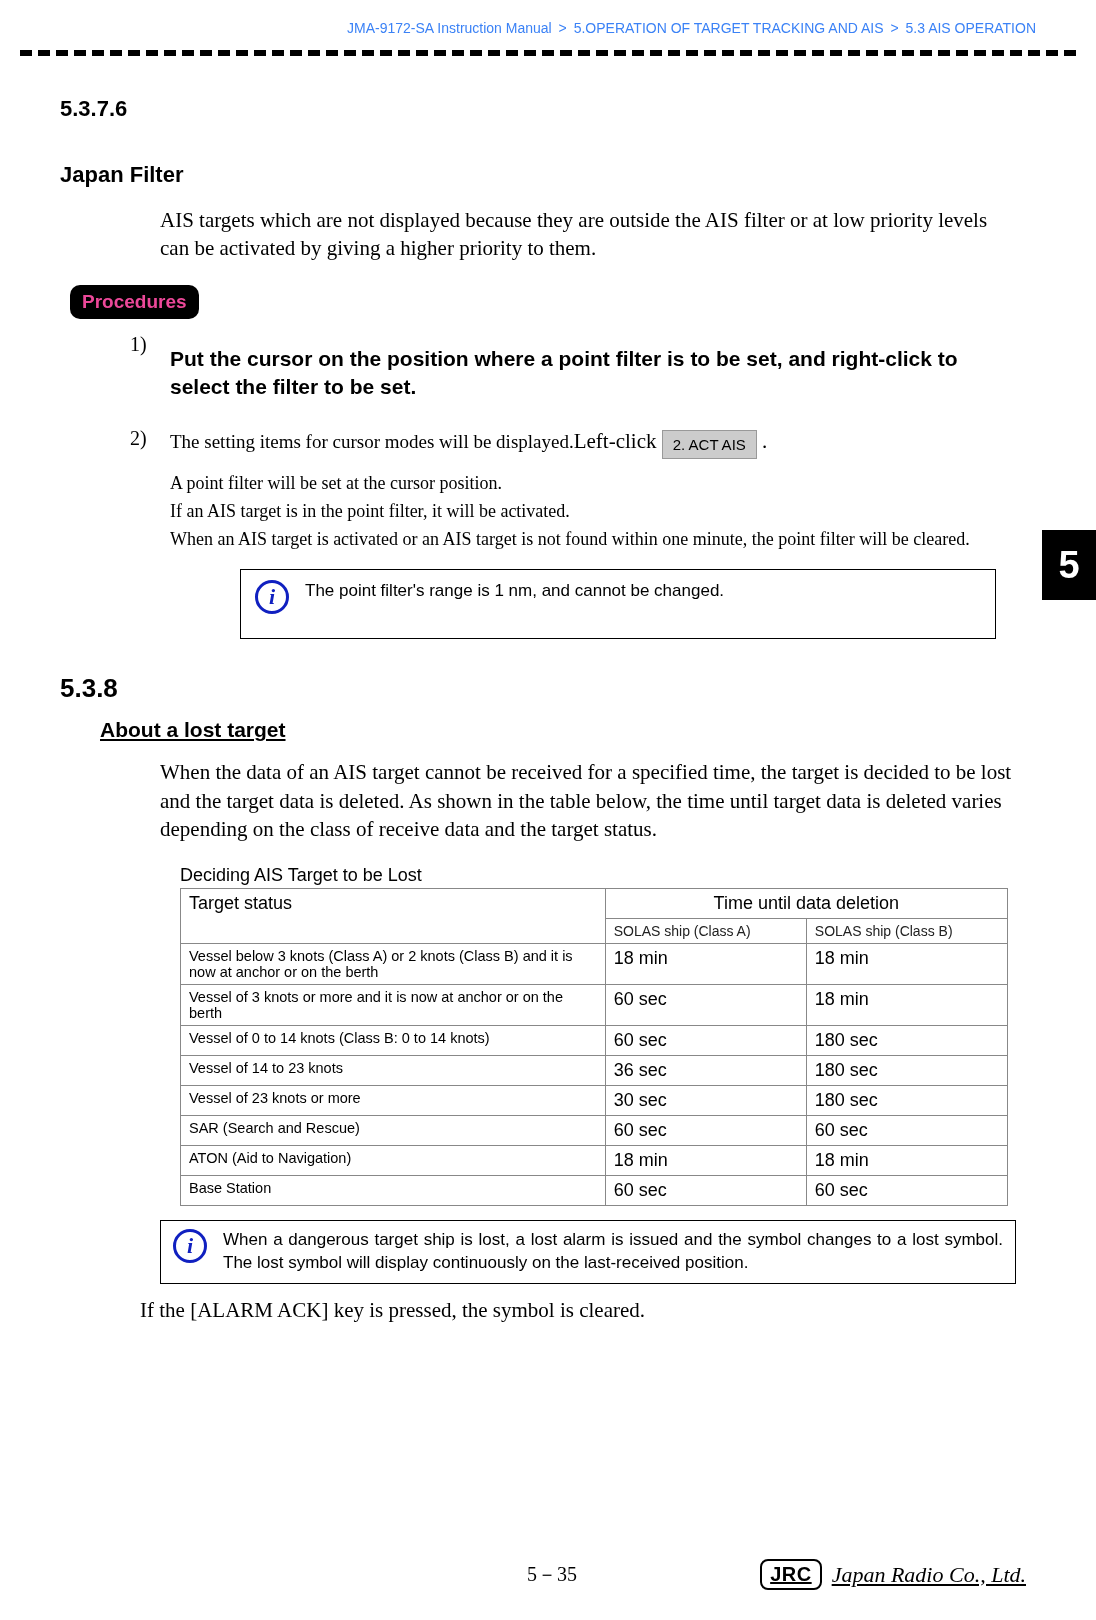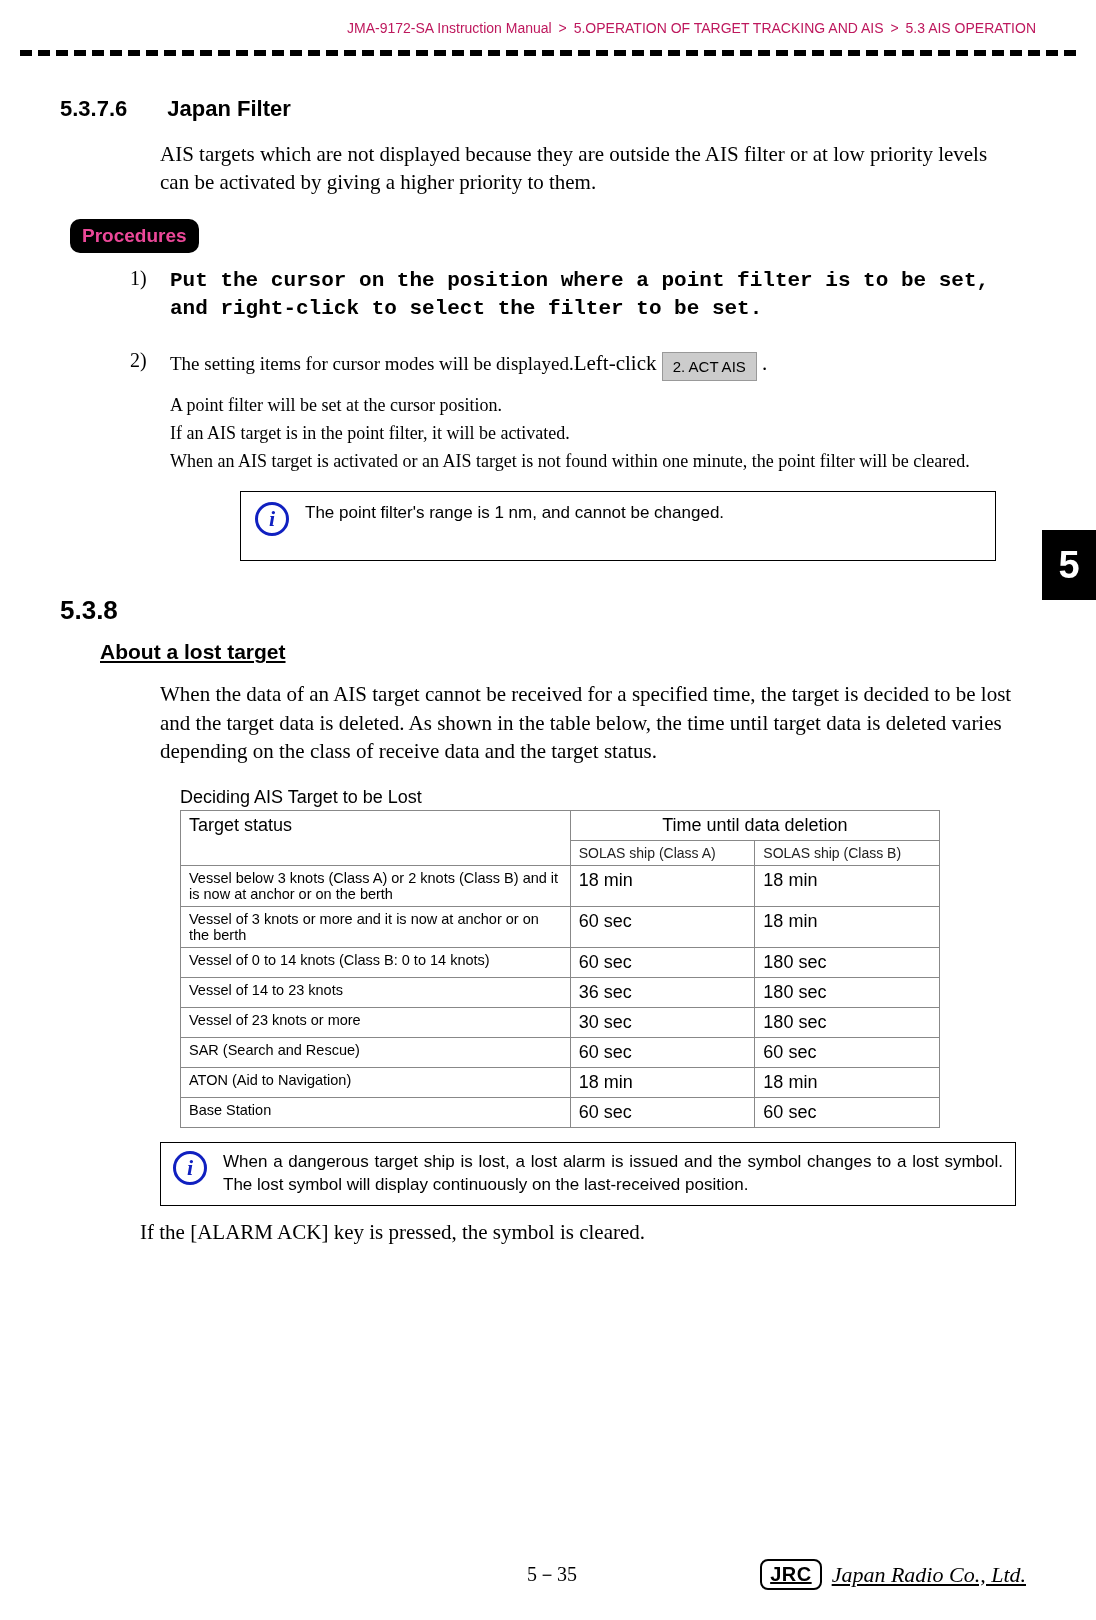--- a/index.html
+++ b/index.html
@@ -10,35 +10,36 @@
     background: #fff;
     color: #000;
     position: relative;
     padding: 0 60px;
   }
   .header-path {
     font-family: Arial, sans-serif;
     font-size: 14px;
     text-align: right;
     padding: 20px 0 8px;
-    color: #be185d;
+    color: #3b82f6;
   }
   .header-path .sep { margin: 0 3px; }
   .dash-line {
     border: none;
     border-top: 6px dashed #000;
     margin: 6px -40px 40px -40px;
   }
   .section-head {
     display: flex;
     gap: 40px;
     font-family: Arial, sans-serif;
     font-weight: bold;
     font-size: 22px;
     margin: 10px 0 18px 0;
+    flex-direction: column;
   }
   .body-text {
     font-size: 21px;
     line-height: 1.35;
     margin-left: 100px;
     margin-right: 20px;
   }
   .procedures-badge {
     display: inline-block;
     background: #000;
@@ -56,24 +57,25 @@
     margin-right: 20px;
     margin-top: 8px;
   }
   .step-num {
     width: 40px;
     flex-shrink: 0;
     font-size: 20px;
     font-family: "Times New Roman", serif;
   }
   .step-bold {
-    font-family: Liberation Mono, monospace;
+    font-family: Liberation Sans, sans-serif;
     font-weight: bold;
     font-size: 21px;
     line-height: 1.35;
+    margin-top: 12px;
   }
   .step-text {
     font-size: 19px;
     line-height: 1.4;
   }
   .inline-btn {
     display: inline-block;
     background: #ccc;
     border: 1px solid #999;
     font-family: Arial, sans-serif;
@@ -158,21 +160,21 @@
   .table-caption {
     font-family: Arial, sans-serif;
     font-size: 18px;
     margin-left: 120px;
     margin-top: 22px;
     margin-bottom: 2px;
   }
   table.lost {
     border-collapse: collapse;
     margin-left: 120px;
-    width: 760px;
+    width: 828px;
     font-family: Arial, sans-serif;
   }
   table.lost th, table.lost td {
     border: 1px solid #888;
     padding: 4px 8px;
     text-align: left;
     vertical-align: top;
   }
   table.lost .hdr {
     font-size: 18px;

